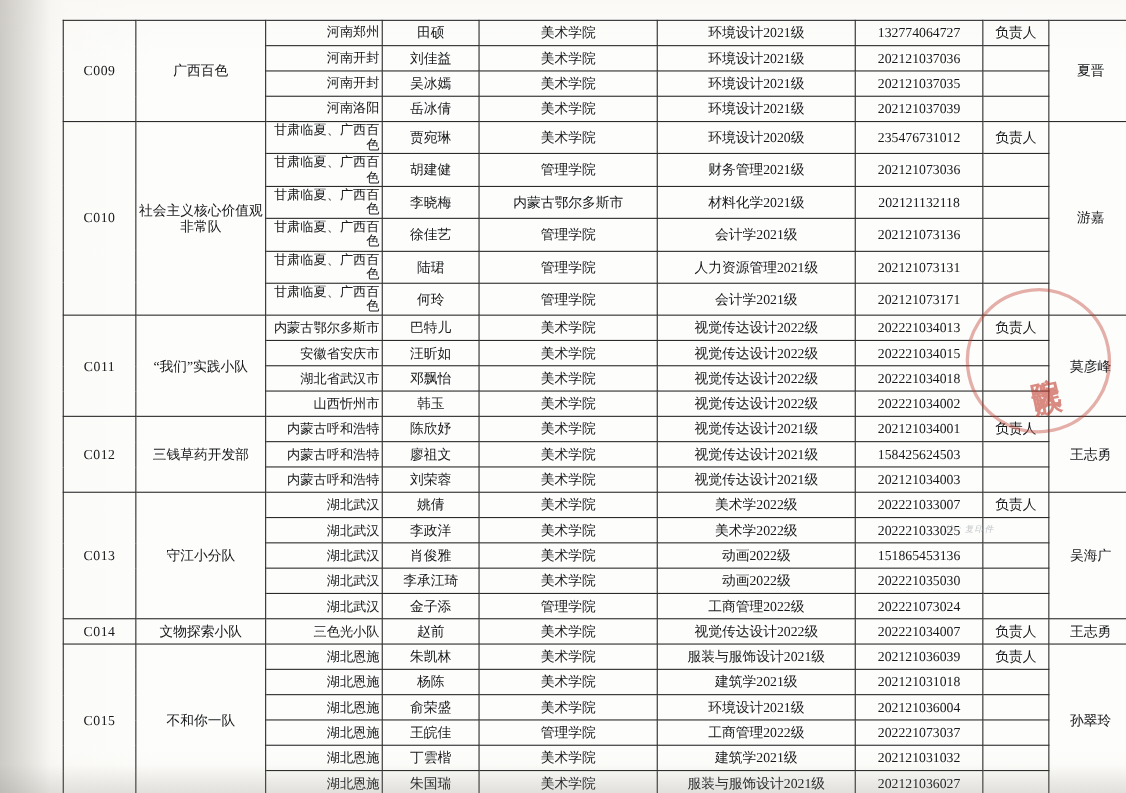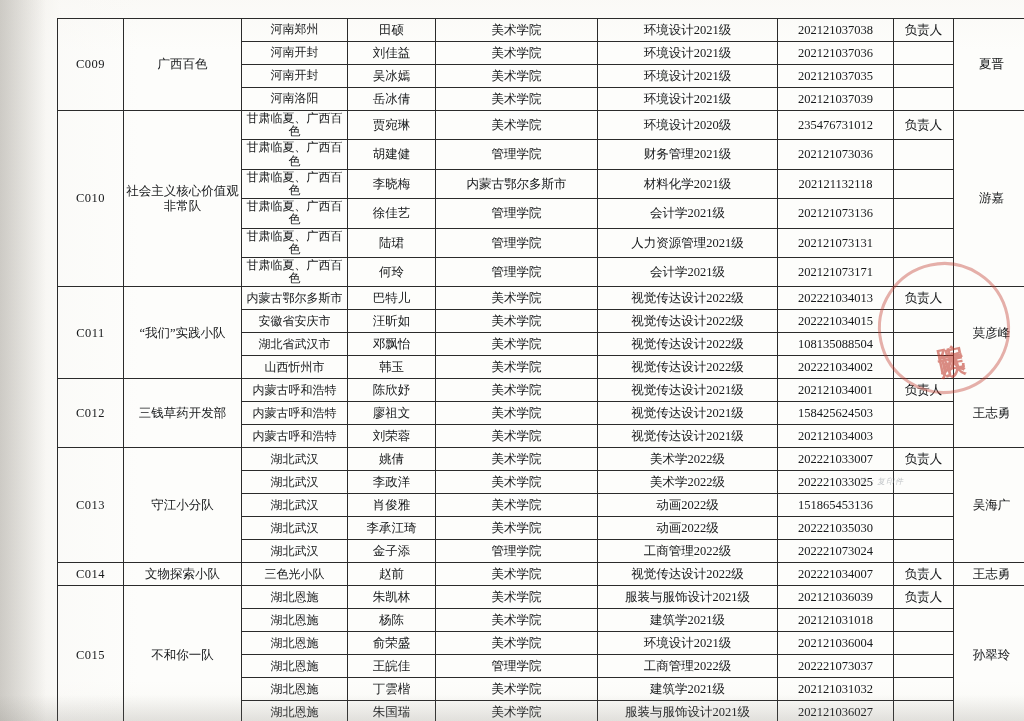--- a/index.html
+++ b/index.html
@@ -54,21 +54,21 @@
   col.c-team   { width: 118px; }
   col.c-region { width: 106px; }
   col.c-name   { width: 88px; }
   col.c-college{ width: 162px; }
   col.c-major  { width: 180px; }
   col.c-sid    { width: 116px; }
   col.c-role   { width: 60px; }
   col.c-teacher{ width: 76px; }
 
   .cell-code { letter-spacing: 0.5px; }
-  .two-line { line-height: 1.1; font-size: 12px; }
+  .two-line { line-height: 1.1; font-size: 12px; text-align: right; }
 
   
   #seal {
     position: absolute;
     right: 14px;
     top: 262px;
     width: 132px;
     height: 132px;
     transform: rotate(-12deg);
     opacity: 0.72;
@@ -139,21 +139,21 @@
       <col class="c-teacher">
     </colgroup>
     <tbody id="table-body">
         <tr>
           <td class="cell-code" rowspan="4">C009</td>
           <td class="wrap" rowspan="4">广西百色</td>
           <td class="wrap two-line">河南郑州</td>
           <td>田硕</td>
           <td>美术学院</td>
           <td>环境设计2021级</td>
-          <td>202121037038</td>
+          <td>132774064727</td>
           <td>负责人</td>
           <td rowspan="4">夏晋</td>
         </tr>
         <tr>
           <td class="wrap two-line">河南开封</td>
           <td>刘佳益</td>
           <td>美术学院</td>
           <td>环境设计2021级</td>
           <td>202121037036</td>
           <td></td>
@@ -242,21 +242,21 @@
           <td>美术学院</td>
           <td>视觉传达设计2022级</td>
           <td>202221034015</td>
           <td></td>
         </tr>
         <tr>
           <td class="wrap two-line">湖北省武汉市</td>
           <td>邓飘怡</td>
           <td>美术学院</td>
           <td>视觉传达设计2022级</td>
-          <td>108135088504</td>
+          <td>202221034018</td>
           <td></td>
         </tr>
         <tr>
           <td class="wrap two-line">山西忻州市</td>
           <td>韩玉</td>
           <td>美术学院</td>
           <td>视觉传达设计2022级</td>
           <td>202221034002</td>
           <td></td>
         </tr>

